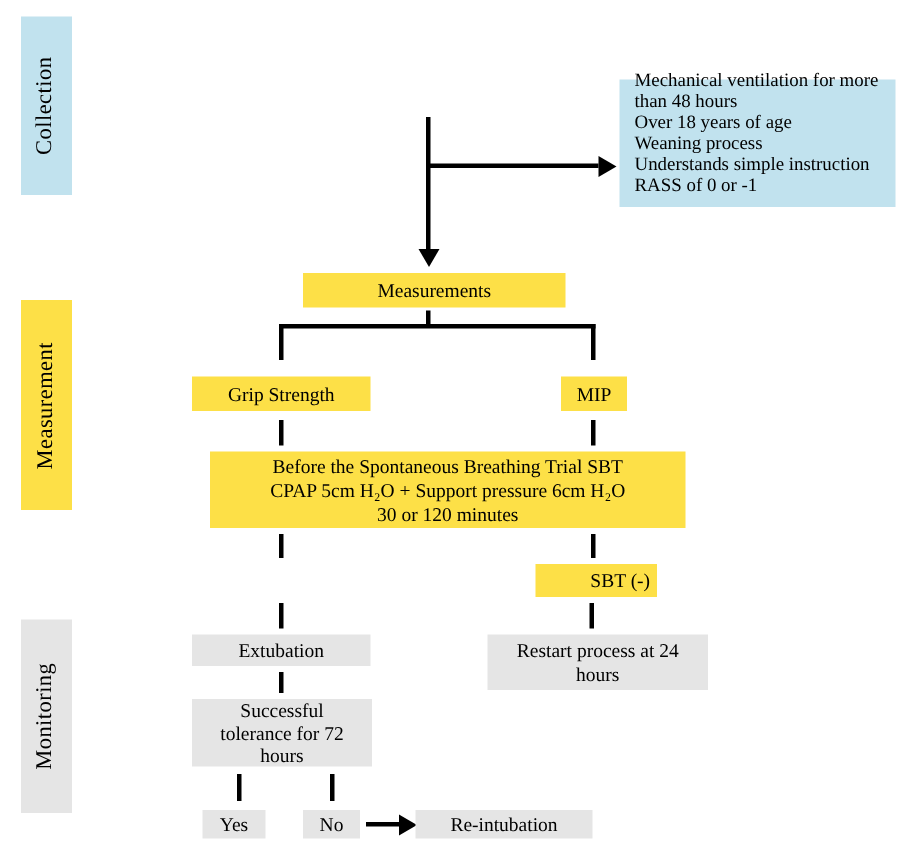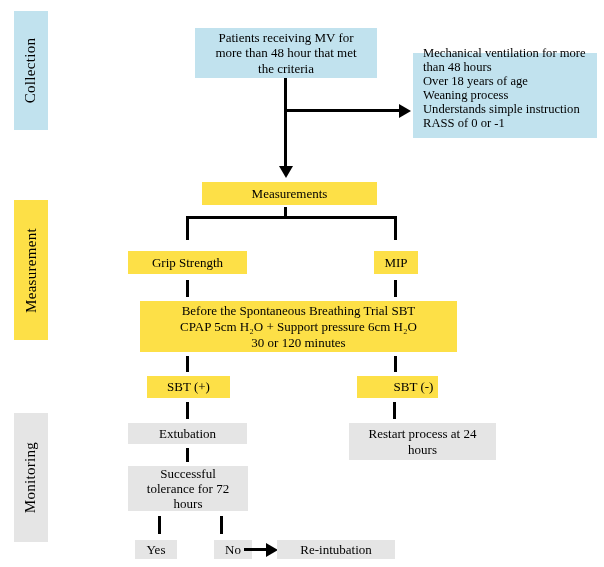--- a/index.html
+++ b/index.html
@@ -57,23 +57,20 @@
   <div class="side-label blue" style="left:14px;top:11px;width:34px;height:119px;">
     <span>Collection</span>
   </div>
   <div class="side-label green" style="left:14px;top:200px;width:34px;height:140px;">
     <span>Measurement</span>
   </div>
   <div class="side-label yellow" style="left:14px;top:413px;width:34px;height:129px;">
     <span>Monitoring</span>
   </div>
 
-  <div class="box blue" style="left:195px;top:28px;width:182px;height:50px;">Patients receiving MV for
-more than 48 hour that met
-the criteria</div>
 
   <div class="box blue left-align" style="left:413px;top:53px;width:184px;height:85px;">Mechanical ventilation for more
 than 48 hours
 Over 18 years of age
 Weaning process
 Understands simple instruction
 RASS of 0 or -1</div>
 
   <div class="vline" style="left:284px;top:78px;height:89px;"></div>
   <div class="arrow-down" style="left:279px;top:166px;"></div>
@@ -93,40 +90,39 @@
   <div class="vline" style="left:186px;top:280px;height:17px;"></div>
   <div class="vline" style="left:394px;top:280px;height:17px;"></div>
 
   <div class="box green" style="left:140px;top:301px;width:317px;height:51px;font-size:13px;line-height:16px;">Before the Spontaneous Breathing Trial SBT
 CPAP 5cm H₂O + Support pressure 6cm H₂O
 30 or 120 minutes</div>
 
   <div class="vline" style="left:186px;top:356px;height:16px;"></div>
   <div class="vline" style="left:394px;top:356px;height:16px;"></div>
 
-  <div class="box green" style="left:147px;top:376px;width:83px;height:22px;">SBT (+)</div>
   <div class="box green" style="left:357px;top:376px;width:81px;height:22px;padding-left:32px;">SBT (-)</div>
 
   <div class="vline" style="left:186px;top:402px;height:17px;"></div>
   <div class="vline" style="left:393px;top:402px;height:17px;"></div>
 
   <div class="box yellow" style="left:128px;top:423px;width:119px;height:21px;">Extubation</div>
-  <div class="box yellow" style="left:325px;top:423px;width:147px;height:37px;line-height:16px;margin-left:24px;">Restart process at 24
+  <div class="box yellow" style="left:325px;top:423px;width:147px;height:37px;line-height:16px;">Restart process at 24
 hours</div>
 
   <div class="vline" style="left:186px;top:448px;height:14px;"></div>
 
   <div class="box yellow" style="left:128px;top:466px;width:120px;height:45px;line-height:15px;">Successful
 tolerance for 72
 hours</div>
 
   <div class="vline" style="left:158px;top:516px;height:18px;"></div>
   <div class="vline" style="left:220px;top:516px;height:18px;"></div>
 
   <div class="box yellow" style="left:135px;top:540px;width:42px;height:19px;">Yes</div>
-  <div class="box yellow" style="left:202px;top:540px;width:38px;height:19px;margin-left:12px;">No</div>
+  <div class="box yellow" style="left:202px;top:540px;width:38px;height:19px;">No</div>
 
   <div class="hline" style="left:244px;top:548px;width:23px;"></div>
   <div class="arrow-right" style="left:266px;top:543px;"></div>
 
   <div class="box yellow" style="left:277px;top:540px;width:118px;height:19px;">Re-intubation</div>
 
 </div>
 
 </body></html>

